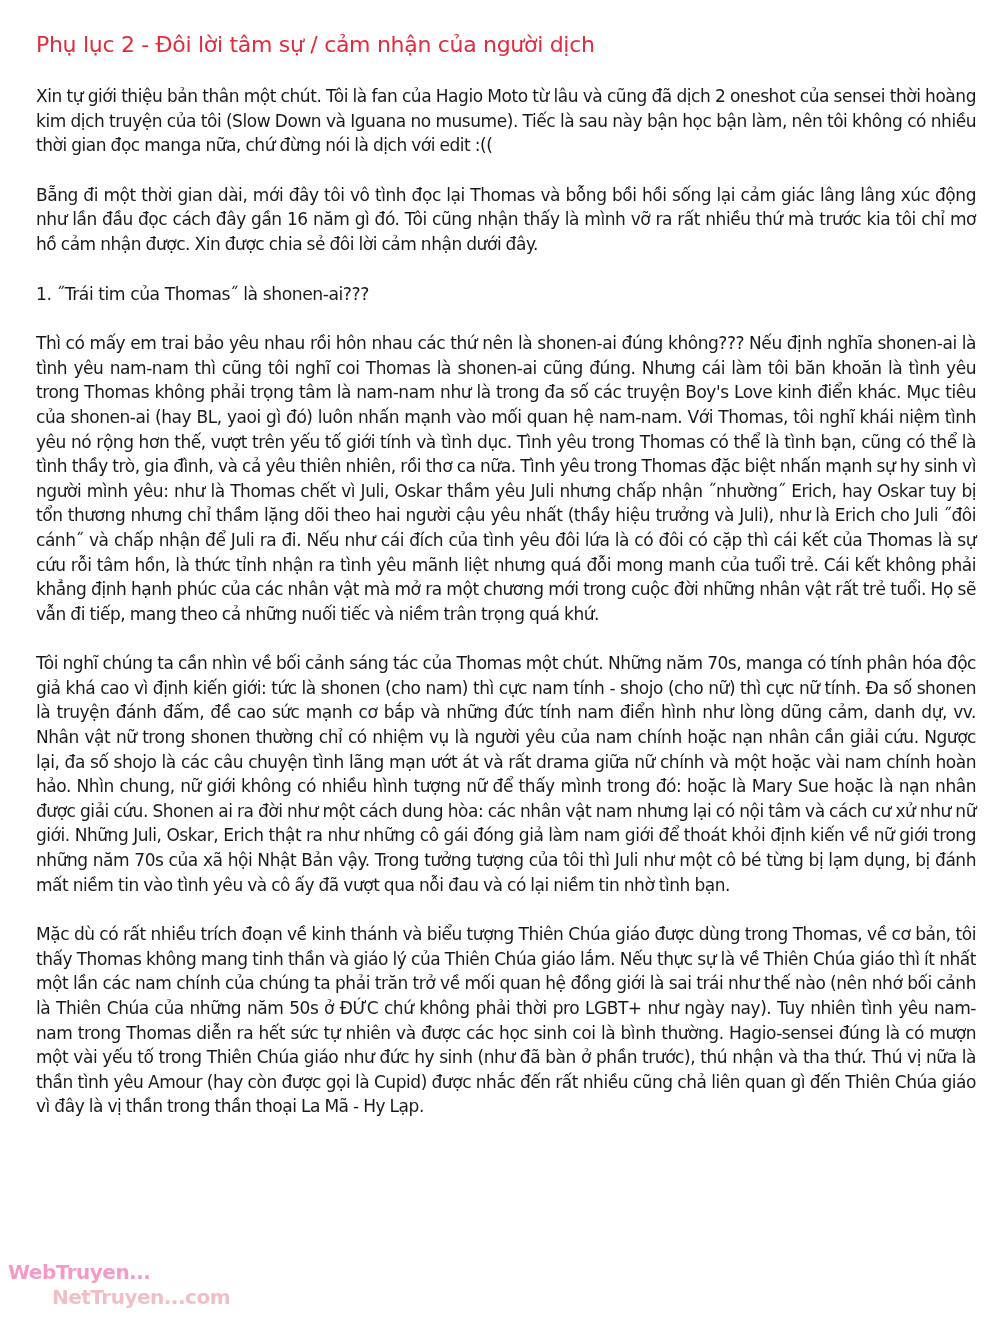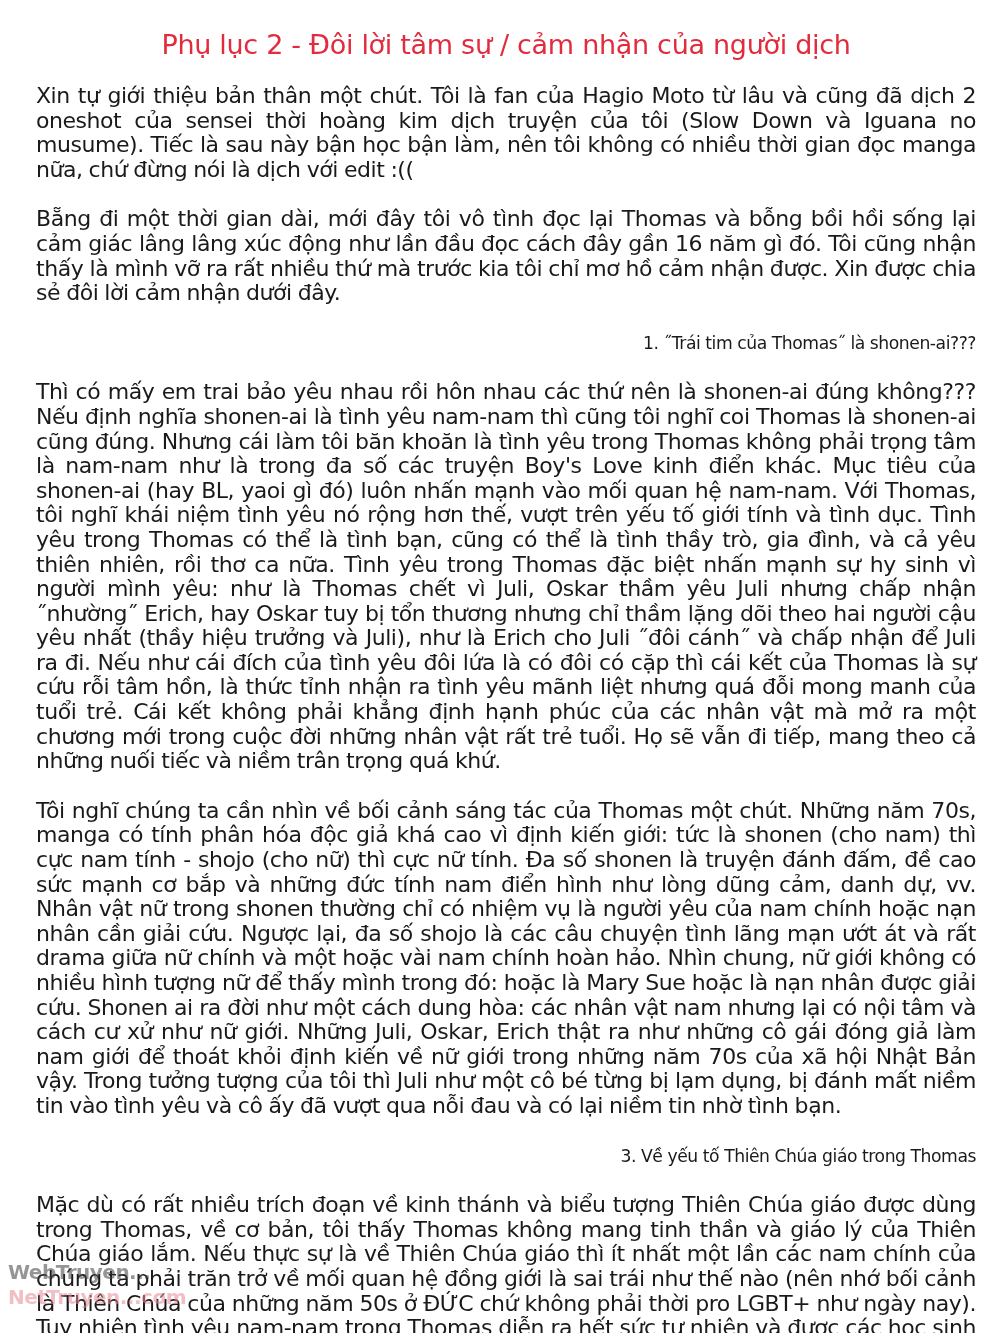--- a/index.html
+++ b/index.html
@@ -3,49 +3,48 @@
 <meta charset="utf-8">
 <style>
   html, body { margin: 0; padding: 0; background: #ffffff; }
   body { width: 1000px; height: 1333px; position: relative; overflow: hidden; }
   .page {
     position: absolute; left: 36px; top: 26px; width: 940px;
     font-family: "DejaVu Sans", sans-serif;
     color: #1a1a1a;
   }
   .title {
-    font-size: 27px; color: #e22b3c; margin: 0 0 20px 0; font-weight: normal;
-    letter-spacing: -0.3px; line-height: 38px; text-align: center;
+    font-size: 22px; color: #e22b3c; margin: 0 0 20px 0; font-weight: normal;
+    letter-spacing: -0.3px; line-height: 38px;
   }
   .para {
-    font-size: 22px; line-height: 24.6px; margin: 0 0 25px 0;
+    font-size: 17px; line-height: 24.6px; margin: 0 0 25px 0;
     letter-spacing: -0.45px; word-spacing: -0.5px; text-align: justify;
   }
   .heading {
-    font-size: 17.2px; line-height: 24.6px; margin: 0 0 25px 0; letter-spacing: -0.45px; text-align: right;
+    font-size: 17.2px; line-height: 24.6px; margin: 0 0 25px 0; letter-spacing: -0.45px;
   }
   .watermark {
     position: absolute; left: 8px; font-family: "DejaVu Sans", sans-serif;
     font-size: 20px; font-weight: bold; opacity: 0.55; pointer-events: none; letter-spacing: -0.5px;
   }
-  .wm1 { top: 1260px; color: #404040; }
-  .wm2 { top: 1285px; color: #e98a96; }
+  .wm1 { top: 1260px; color: #ec4899; }
+  .wm2 { top: 1285px; color: #e98a96; margin-left: 44px; }
 </style>
 </head>
 <body>
 
 <div class="page">
   <h1 class="title">Phụ lục 2 - Đôi lời tâm sự / cảm nhận của người dịch</h1>
 
   <p class="para">Xin tự giới thiệu bản thân một chút. Tôi là fan của Hagio Moto từ lâu và cũng đã dịch 2 oneshot của sensei thời hoàng kim dịch truyện của tôi (Slow Down và Iguana no musume). Tiếc là sau này bận học bận làm, nên tôi không có nhiều thời gian đọc manga nữa, chứ đừng nói là dịch với edit :((</p>
   <p class="para">Bẵng đi một thời gian dài, mới đây tôi vô tình đọc lại Thomas và bỗng bồi hồi sống lại cảm giác lâng lâng xúc động như lần đầu đọc cách đây gần 16 năm gì đó. Tôi cũng nhận thấy là mình vỡ ra rất nhiều thứ mà trước kia tôi chỉ mơ hồ cảm nhận được. Xin được chia sẻ đôi lời cảm nhận dưới đây.</p>
 
   <div class="heading">1. ˝Trái tim của Thomas˝ là shonen-ai???</div>
   <p class="para">Thì có mấy em trai bảo yêu nhau rồi hôn nhau các thứ nên là shonen-ai đúng không??? Nếu định nghĩa shonen-ai là tình yêu nam-nam thì cũng tôi nghĩ coi Thomas là shonen-ai cũng đúng. Nhưng cái làm tôi băn khoăn là tình yêu trong Thomas không phải trọng tâm là nam-nam như là trong đa số các truyện Boy's Love kinh điển khác. Mục tiêu của shonen-ai (hay BL, yaoi gì đó) luôn nhấn mạnh vào mối quan hệ nam-nam. Với Thomas, tôi nghĩ khái niệm tình yêu nó rộng hơn thế, vượt trên yếu tố giới tính và tình dục. Tình yêu trong Thomas có thể là tình bạn, cũng có thể là tình thầy trò, gia đình, và cả yêu thiên nhiên, rồi thơ ca nữa. Tình yêu trong Thomas đặc biệt nhấn mạnh sự hy sinh vì người mình yêu: như là Thomas chết vì Juli, Oskar thầm yêu Juli nhưng chấp nhận ˝nhường˝ Erich, hay Oskar tuy bị tổn thương nhưng chỉ thầm lặng dõi theo hai người cậu yêu nhất (thầy hiệu trưởng và Juli), như là Erich cho Juli ˝đôi cánh˝ và chấp nhận để Juli ra đi. Nếu như cái đích của tình yêu đôi lứa là có đôi có cặp thì cái kết của Thomas là sự cứu rỗi tâm hồn, là thức tỉnh nhận ra tình yêu mãnh liệt nhưng quá đỗi mong manh của tuổi trẻ. Cái kết không phải khẳng định hạnh phúc của các nhân vật mà mở ra một chương mới trong cuộc đời những nhân vật rất trẻ tuổi. Họ sẽ vẫn đi tiếp, mang theo cả những nuối tiếc và niềm trân trọng quá khứ.</p>
 
   <p class="para">Tôi nghĩ chúng ta cần nhìn về bối cảnh sáng tác của Thomas một chút. Những năm 70s, manga có tính phân hóa độc giả khá cao vì định kiến giới: tức là shonen (cho nam) thì cực nam tính - shojo (cho nữ) thì cực nữ tính. Đa số shonen là truyện đánh đấm, đề cao sức mạnh cơ bắp và những đức tính nam điển hình như lòng dũng cảm, danh dự, vv. Nhân vật nữ trong shonen thường chỉ có nhiệm vụ là người yêu của nam chính hoặc nạn nhân cần giải cứu. Ngược lại, đa số shojo là các câu chuyện tình lãng mạn ướt át và rất drama giữa nữ chính và một hoặc vài nam chính hoàn hảo. Nhìn chung, nữ giới không có nhiều hình tượng nữ để thấy mình trong đó: hoặc là Mary Sue hoặc là nạn nhân được giải cứu. Shonen ai ra đời như một cách dung hòa: các nhân vật nam nhưng lại có nội tâm và cách cư xử như nữ giới. Những Juli, Oskar, Erich thật ra như những cô gái đóng giả làm nam giới để thoát khỏi định kiến về nữ giới trong những năm 70s của xã hội Nhật Bản vậy. Trong tưởng tượng của tôi thì Juli như một cô bé từng bị lạm dụng, bị đánh mất niềm tin vào tình yêu và cô ấy đã vượt qua nỗi đau và có lại niềm tin nhờ tình bạn.</p>
 
-  <div class="heading">3. Về yếu tố Thiên Chúa giáo trong Thomas</div>
   <p class="para">Mặc dù có rất nhiều trích đoạn về kinh thánh và biểu tượng Thiên Chúa giáo được dùng trong Thomas, về cơ bản, tôi thấy Thomas không mang tinh thần và giáo lý của Thiên Chúa giáo lắm. Nếu thực sự là về Thiên Chúa giáo thì ít nhất một lần các nam chính của chúng ta phải trăn trở về mối quan hệ đồng giới là sai trái như thế nào (nên nhớ bối cảnh là Thiên Chúa của những năm 50s ở ĐỨC chứ không phải thời pro LGBT+ như ngày nay). Tuy nhiên tình yêu nam-nam trong Thomas diễn ra hết sức tự nhiên và được các học sinh coi là bình thường. Hagio-sensei đúng là có mượn một vài yếu tố trong Thiên Chúa giáo như đức hy sinh (như đã bàn ở phần trước), thú nhận và tha thứ. Thú vị nữa là thần tình yêu Amour (hay còn được gọi là Cupid) được nhắc đến rất nhiều cũng chả liên quan gì đến Thiên Chúa giáo vì đây là vị thần trong thần thoại La Mã - Hy Lạp.</p>
 </div>
 
 <div class="watermark wm1">WebTruyen...</div>
 <div class="watermark wm2">NetTruyen...com</div>
 
 </body></html>

